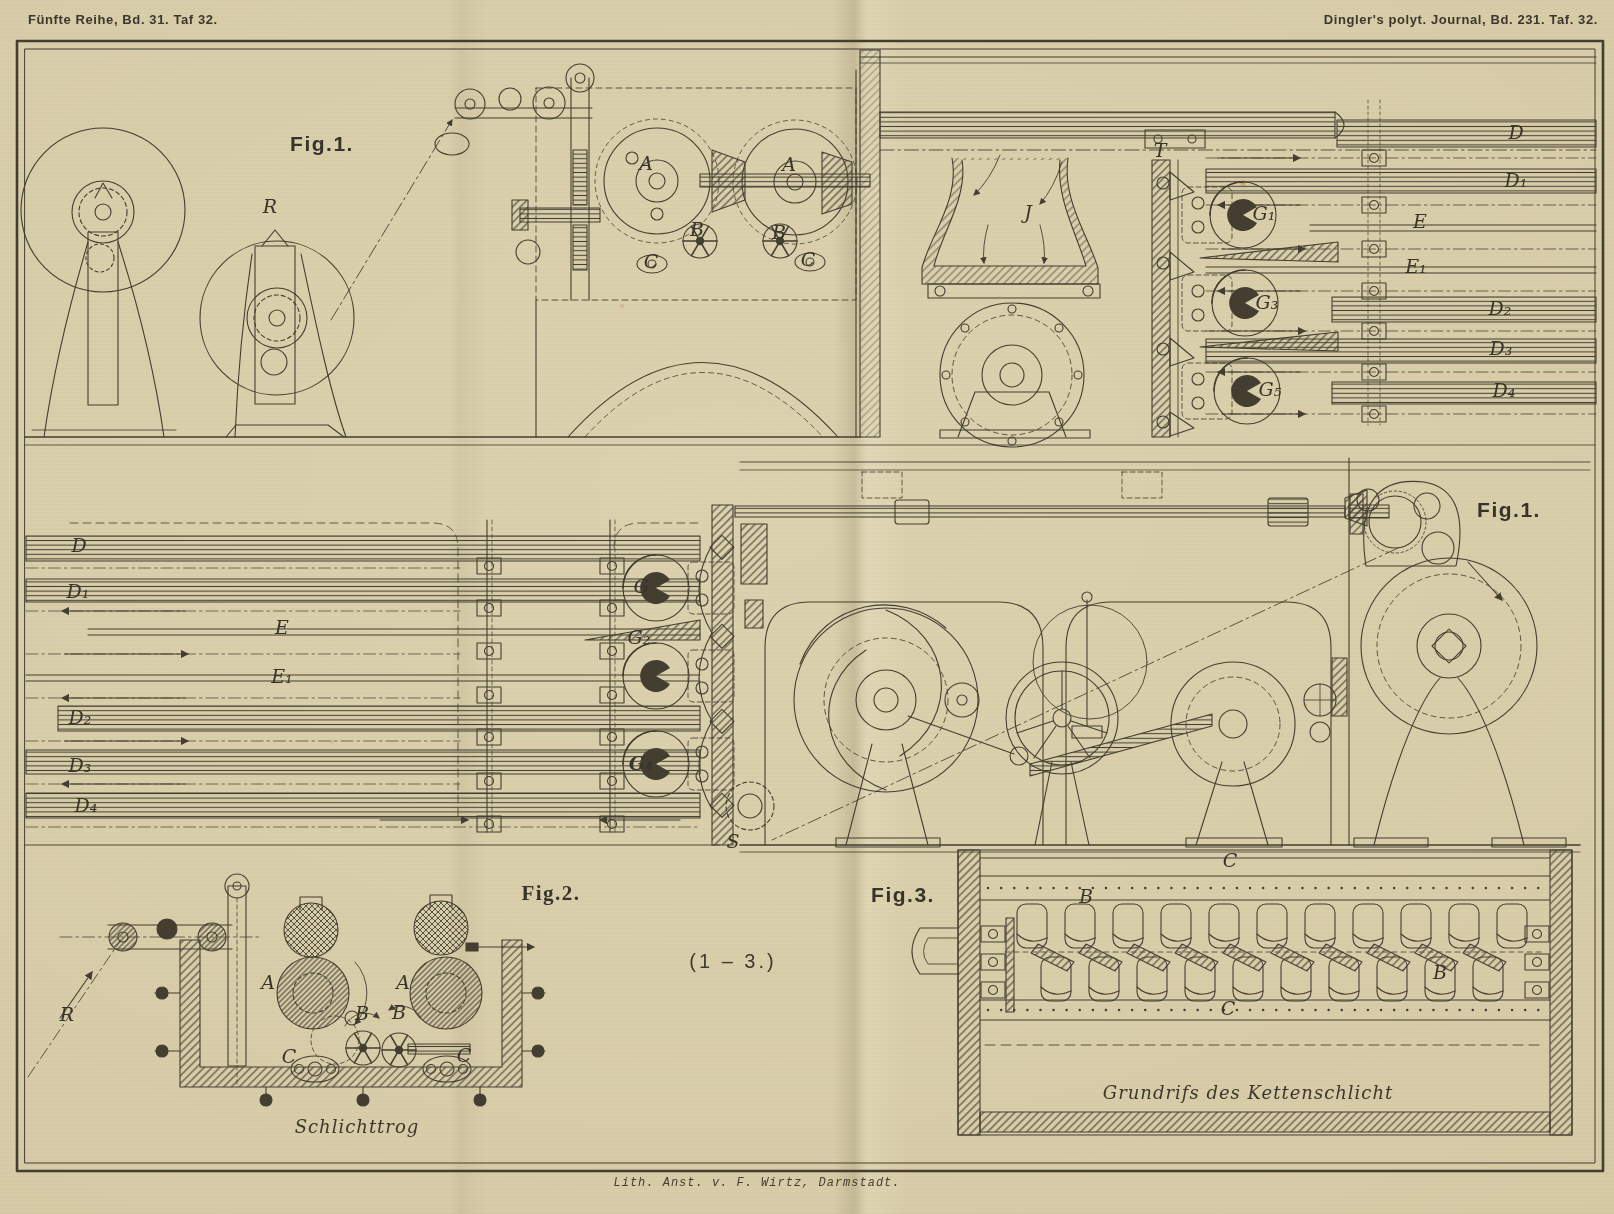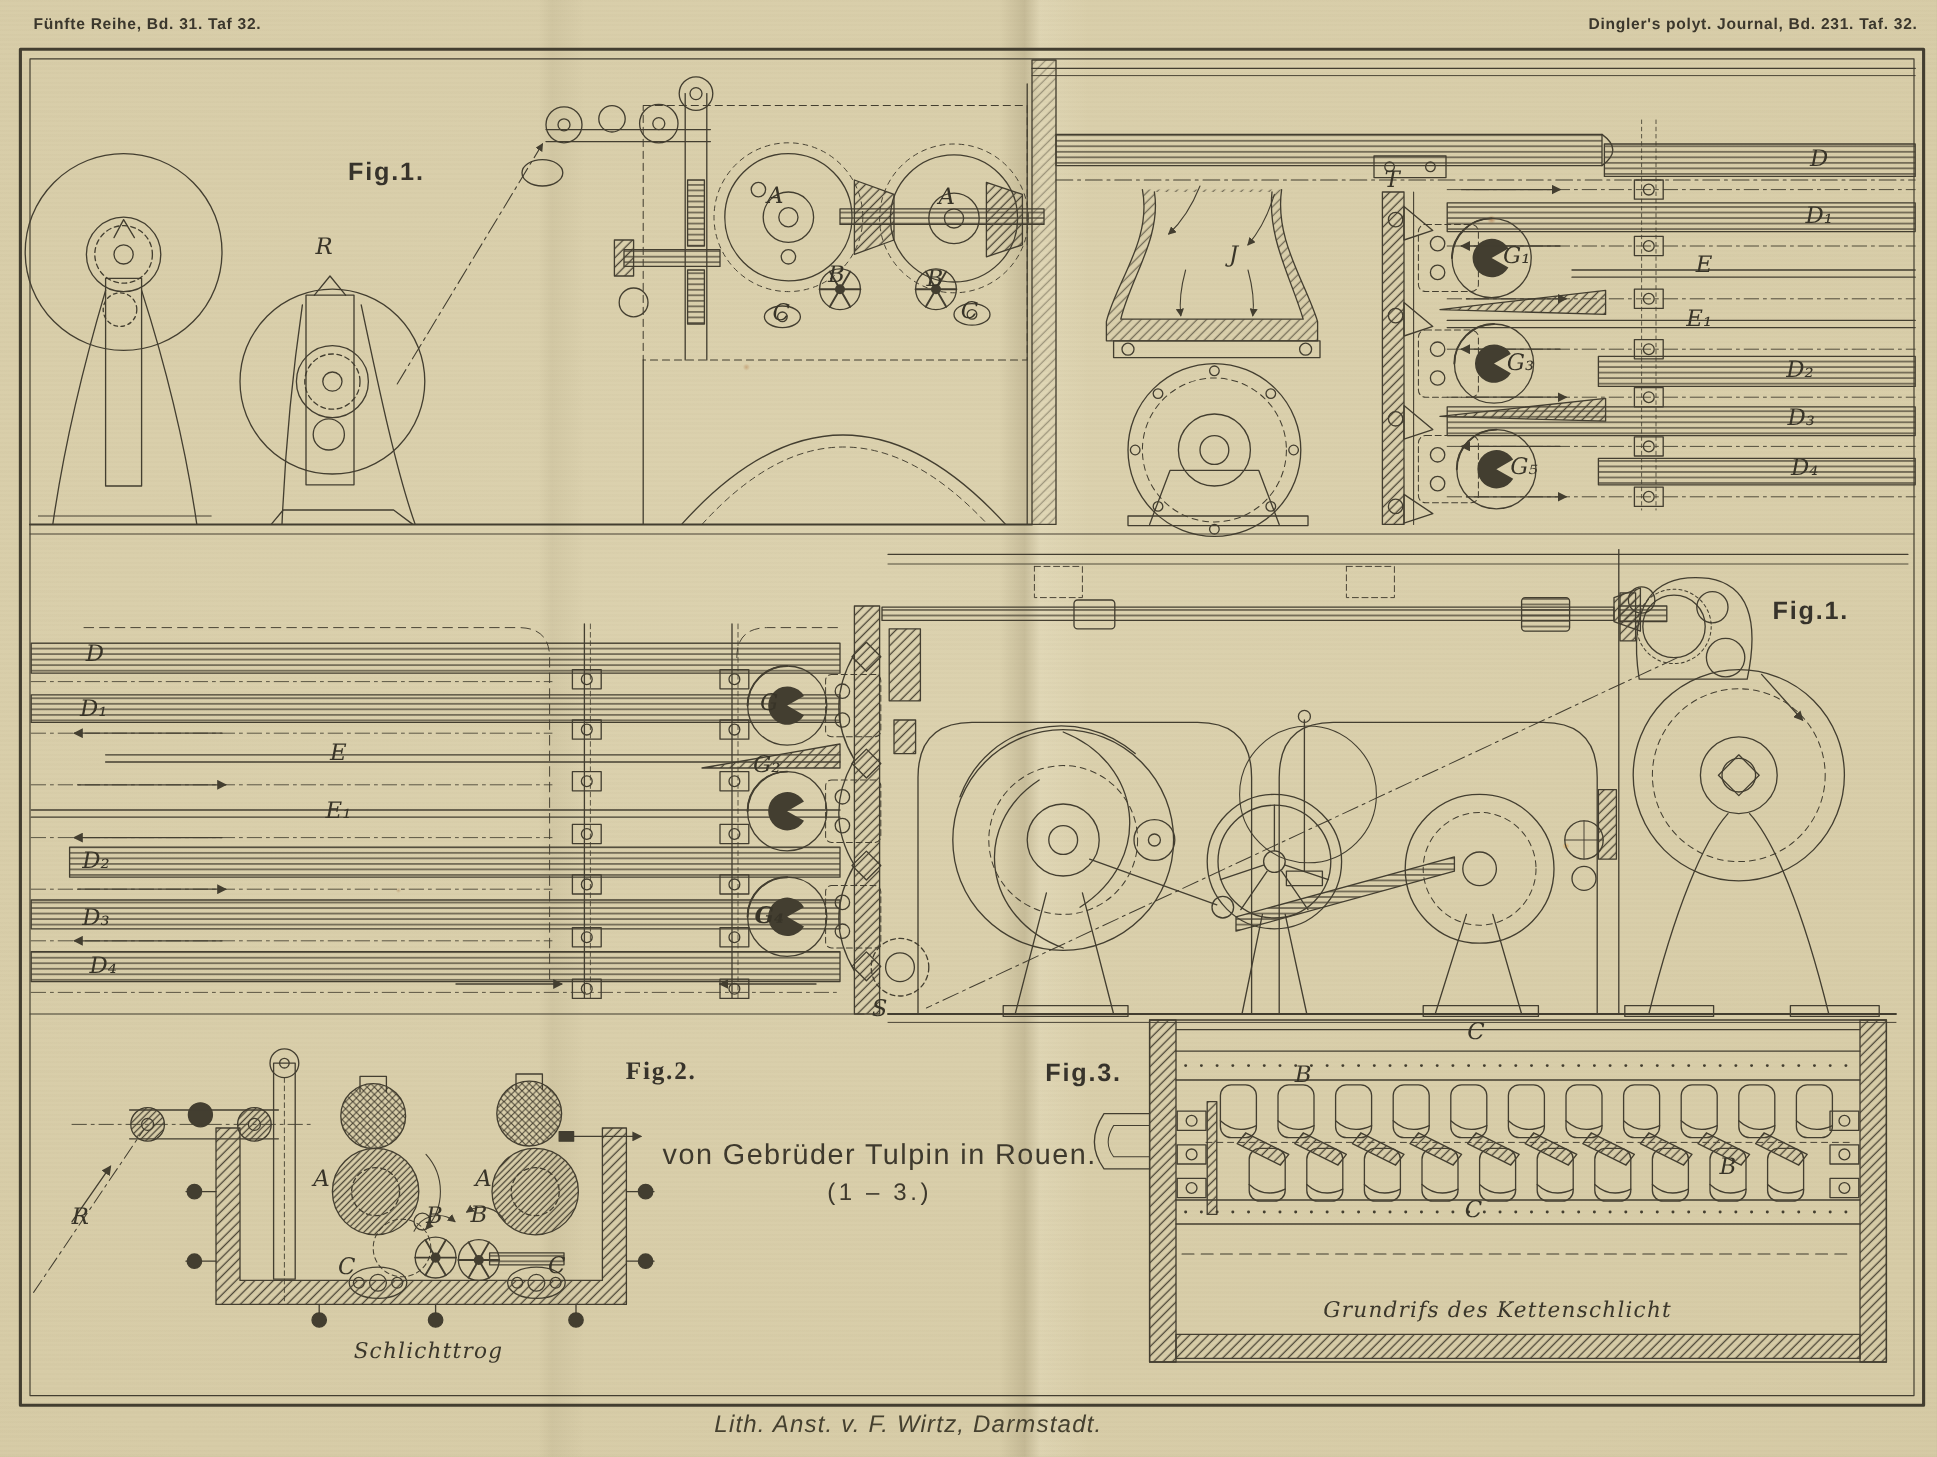--- a/index.html
+++ b/index.html
@@ -28,21 +28,21 @@
     letter-spacing:1px;color:#3b372b;white-space:nowrap;}
   .header{position:absolute;top:12px;font-size:13px;font-weight:700;
     letter-spacing:.6px;color:#3b372c;white-space:nowrap;}
   .header-left{left:28px;}
   .header-right{right:16px;}
   .title-block{position:absolute;left:733px;top:946px;transform:translateX(-50%);
     text-align:center;color:#3e392d;}
   .title-line{font-size:24px;letter-spacing:1.2px;line-height:33px;white-space:nowrap;}
   .title-range{font-size:20px;letter-spacing:3px;margin-top:4px;}
   .footer{position:absolute;left:757px;top:1176px;transform:translateX(-50%);
-    font-family:Liberation Sans, sans-serif;font-style:italic;font-size:20px;
+    font-family:Liberation Mono, monospace;font-style:italic;font-size:12px;
     letter-spacing:1px;color:#45402f;white-space:nowrap;}
 </style>
 </head>
 <body>
 
 <div class="paper">
 
   <div class="header header-left">Fünfte Reihe, Bd. 31. Taf 32.</div>
   <div class="header header-right">Dingler's polyt. Journal, Bd. 231. Taf. 32.</div>
 
@@ -590,18 +590,17 @@
       <span class="part-label" style="left: 1228px; top: 1008px;">C</span>
       <span class="fig-label" style="left: 322px; top: 144px;">Fig.1.</span>
       <span class="fig-label" style="left: 1509px; top: 510px;">Fig.1.</span>
       <span class="fig-label" style="left: 551px; top: 893px; font-family: Liberation Serif, serif;">Fig.2.</span>
       <span class="fig-label" style="left: 903px; top: 895px;">Fig.3.</span>
       <span class="caption" style="left: 357px; top: 1126px;">Schlichttrog</span>
       <span class="caption" style="left: 1248px; top: 1092px;">Grundrifs des Kettenschlicht</span>
     </div>
 
   <div class="title-block">
-    <div class="title-line">von Gebrüder Tulpin in Rouen.</div>
     <div class="title-range">(1 – 3.)</div>
   </div>
 
   <div class="footer">Lith. Anst. v. F. Wirtz, Darmstadt.</div>
 </div>
 
 </body></html>

